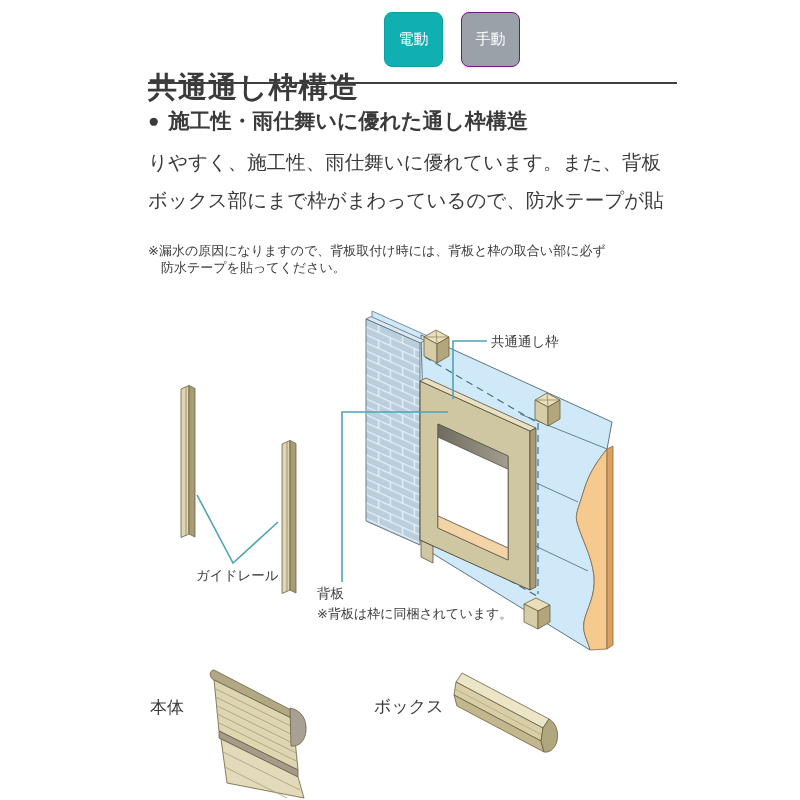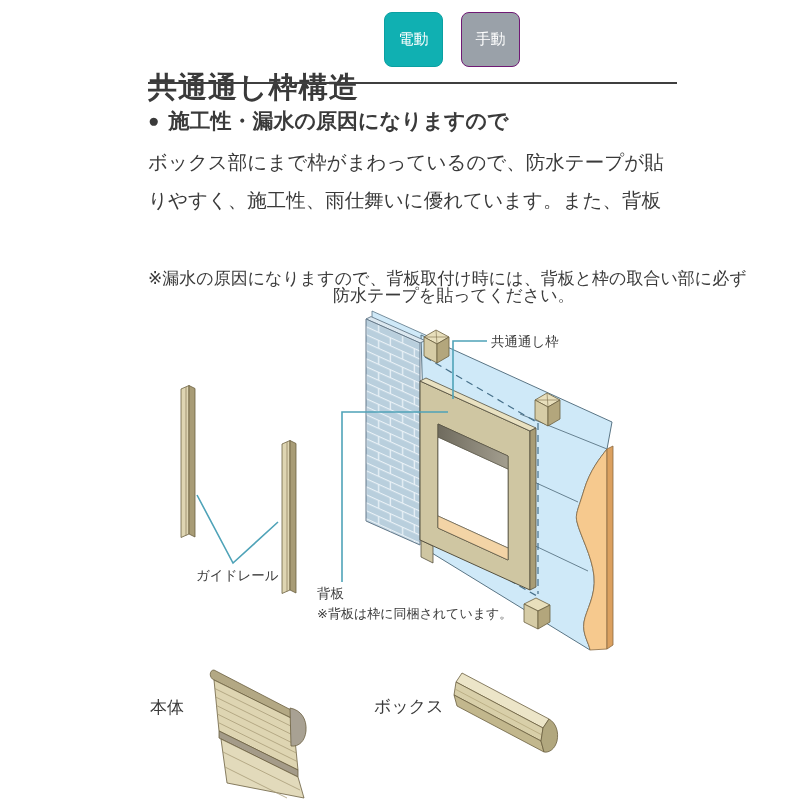--- a/index.html
+++ b/index.html
@@ -9,45 +9,45 @@
   .page-title{left:148px;top:37px;font-size:29px;font-weight:bold;letter-spacing:1px;margin-top:31px;}
   .badges{left:384px;top:12px;display:flex;gap:18px;}
   .badge{width:57px;height:53px;border-radius:8px;display:flex;align-items:center;justify-content:center;
          color:#fff;font-size:15px;}
   .badge.electric{border:1px solid #0aa0a2;}
   .badge.manual{border:1px solid #701a75;}
   .divider{left:148px;top:82px;width:529px;height:0;border-top:2px solid #3f3f3f;}
   .heading{left:148px;top:107px;font-size:21px;font-weight:bold;display:flex;align-items:center;}
   .heading .bullet{font-size:19px;margin-right:9px;}
   .body-text{left:148px;top:143px;font-size:19.5px;line-height:38px;width:520px;}
-  .note-text{left:148px;top:270px;font-size:17px;line-height:18px;text-align:center;}
+  .note-text{left:148px;top:242px;font-size:13px;line-height:18px;}
   .note-line2{padding-left:13px;font-family:Liberation Mono, monospace;}
   .diagram-svg{left:0;top:300px;}
   svg text{fill:#3a3a3a;font-family:"Liberation Sans","DejaVu Sans",sans-serif;}
 </style>
 </head>
 <body>
 
 <div class="abs page-title">共通通し枠構造</div>
 
 <div class="abs badges">
   <div class="badge electric" style="background-color: rgb(16, 176, 178);">電動</div>
   <div class="badge manual" style="background-color: rgb(154, 161, 169);">手動</div>
 </div>
 
 <div class="abs divider"></div>
 
 <div class="abs heading">
   <span class="bullet">●</span>
-  <span>施工性・漏水の原因になりますので</span>
+  <span>施工性・雨仕舞いに優れた通し枠構造</span>
 </div>
 
 <div class="abs body-text">
+  <div>りやすく、施工性、雨仕舞いに優れています。また、背板</div>
   <div>ボックス部にまで枠がまわっているので、防水テープが貼</div>
-  <div>りやすく、施工性、雨仕舞いに優れています。また、背板</div>
 </div>
 
 <div class="abs note-text">
   <div>※漏水の原因になりますので、背板取付け時には、背板と枠の取合い部に必ず</div>
   <div class="note-line2">防水テープを貼ってください。</div>
 </div>
 
 <svg class="abs diagram-svg" width="800" height="500" viewBox="0 300 800 500" xmlns="http://www.w3.org/2000/svg">
   <defs>
     <pattern id="bp" width="24" height="16" patternUnits="userSpaceOnUse" patternTransform="skewY(24.4)">

